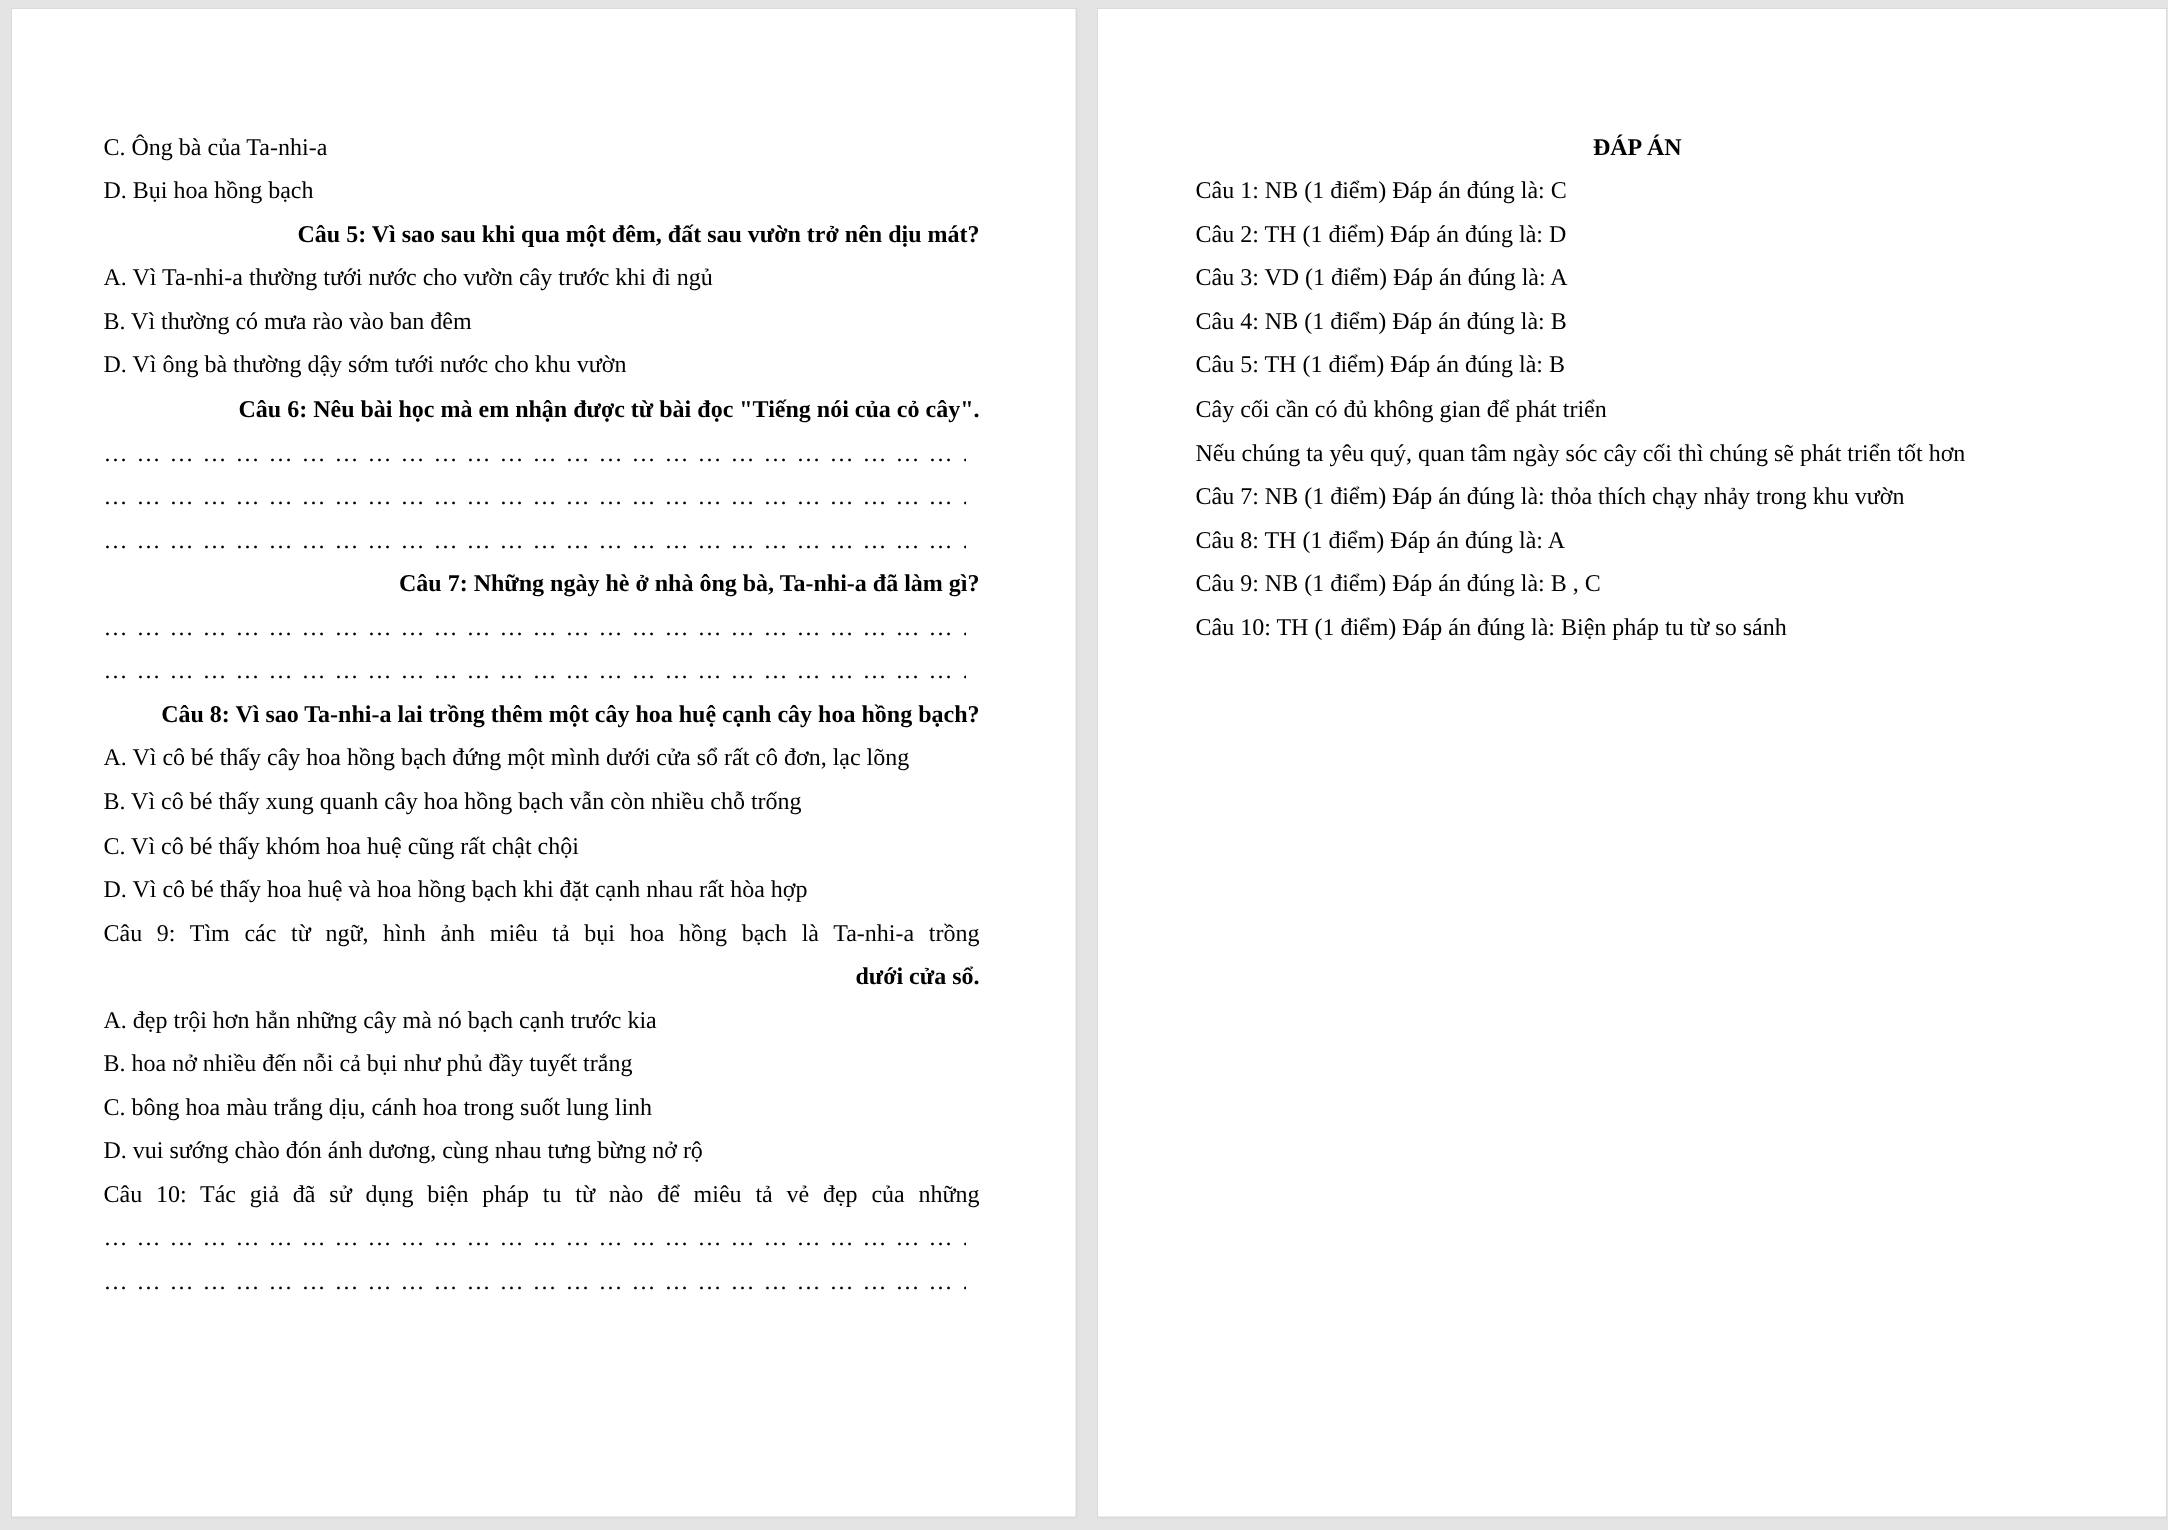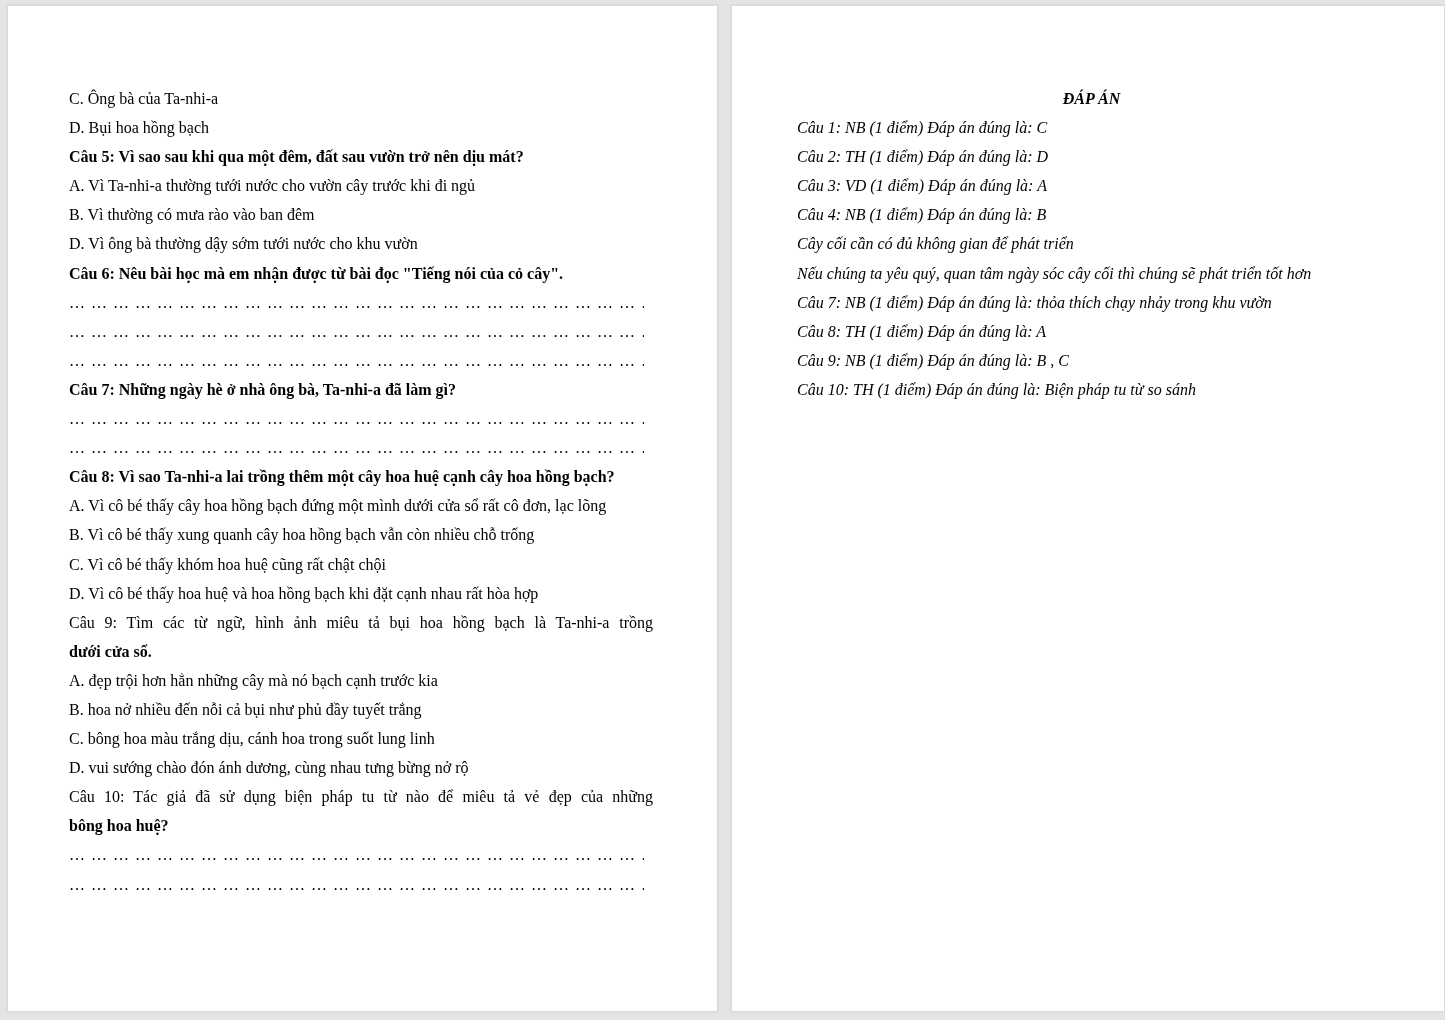--- a/index.html
+++ b/index.html
@@ -26,26 +26,26 @@
     box-shadow: 0 0 2px rgba(0,0,0,0.08);
   }
   .page-left  { left: 7px;   width: 711px; }
   .page-right { left: 731px; width: 714px; }
   .content {
     color: #000;
     font-size: 16px;
     line-height: 29.1px;
   }
   .page-left .content  { padding: 78px 64px 0 61px; }
-  .page-right .content { padding: 78px 58px 0 65px; font-style: italic; }
+  .page-right .content { padding: 78px 58px 0 65px; }
   .line {
     white-space: nowrap;
     overflow: hidden;
   }
-  .b { font-weight: bold; }
+  .b { font-weight: bold; text-align: right; }
   .bj {
     font-weight: normal;
     white-space: normal;
     text-align: justify;
     text-align-last: justify;
     overflow: hidden;
     height: 29.1px;
   }
   .dots {
     width: 575px;
@@ -85,33 +85,33 @@
       <div class="line">B. Vì cô bé thấy xung quanh cây hoa hồng bạch vẫn còn nhiều chỗ trống</div>
       <div class="line">C. Vì cô bé thấy khóm hoa huệ cũng rất chật chội</div>
       <div class="line">D. Vì cô bé thấy hoa huệ và hoa hồng bạch khi đặt cạnh nhau rất hòa hợp</div>
       <div class="bj">Câu 9: Tìm các từ ngữ, hình ảnh miêu tả bụi hoa hồng bạch là Ta-nhi-a trồng</div>
       <div class="line b">dưới cửa sổ.</div>
       <div class="line">A. đẹp trội hơn hẳn những cây mà nó bạch cạnh trước kia</div>
       <div class="line">B. hoa nở nhiều đến nỗi cả bụi như phủ đầy tuyết trắng</div>
       <div class="line">C. bông hoa màu trắng dịu, cánh hoa trong suốt lung linh</div>
       <div class="line">D. vui sướng chào đón ánh dương, cùng nhau tưng bừng nở rộ</div>
       <div class="bj">Câu 10: Tác giả đã sử dụng biện pháp tu từ nào để miêu tả vẻ đẹp của những</div>
-      <div class="line b">bông hoa huệ?</div>
       <div class="line dots">… … … … … … … … … … … … … … … … … … … … … … … … … … … … … …</div>
       <div class="line dots">… … … … … … … … … … … … … … … … … … … … … … … … … … … … … …</div>
     </div>
   </div>
 
   <div class="page page-right">
     <div class="content">
       <div class="title-line">ĐÁP ÁN</div>
       <div class="line">Câu 1: NB (1 điểm) Đáp án đúng là: C</div>
       <div class="line">Câu 2: TH (1 điểm) Đáp án đúng là: D</div>
       <div class="line">Câu 3: VD (1 điểm) Đáp án đúng là: A</div>
       <div class="line">Câu 4: NB (1 điểm) Đáp án đúng là: B</div>
+      <div class="line">Câu 5: TH (1 điểm) Đáp án đúng là: B</div>
       <div class="line">Cây cối cần có đủ không gian để phát triển</div>
       <div class="line">Nếu chúng ta yêu quý, quan tâm ngày sóc cây cối thì chúng sẽ phát triển tốt hơn</div>
       <div class="line">Câu 7: NB (1 điểm) Đáp án đúng là: thỏa thích chạy nhảy trong khu vườn</div>
       <div class="line">Câu 8: TH (1 điểm) Đáp án đúng là: A</div>
       <div class="line">Câu 9: NB (1 điểm) Đáp án đúng là: B , C</div>
       <div class="line">Câu 10: TH (1 điểm) Đáp án đúng là: Biện pháp tu từ so sánh</div>
     </div>
   </div>
 
 </div>

